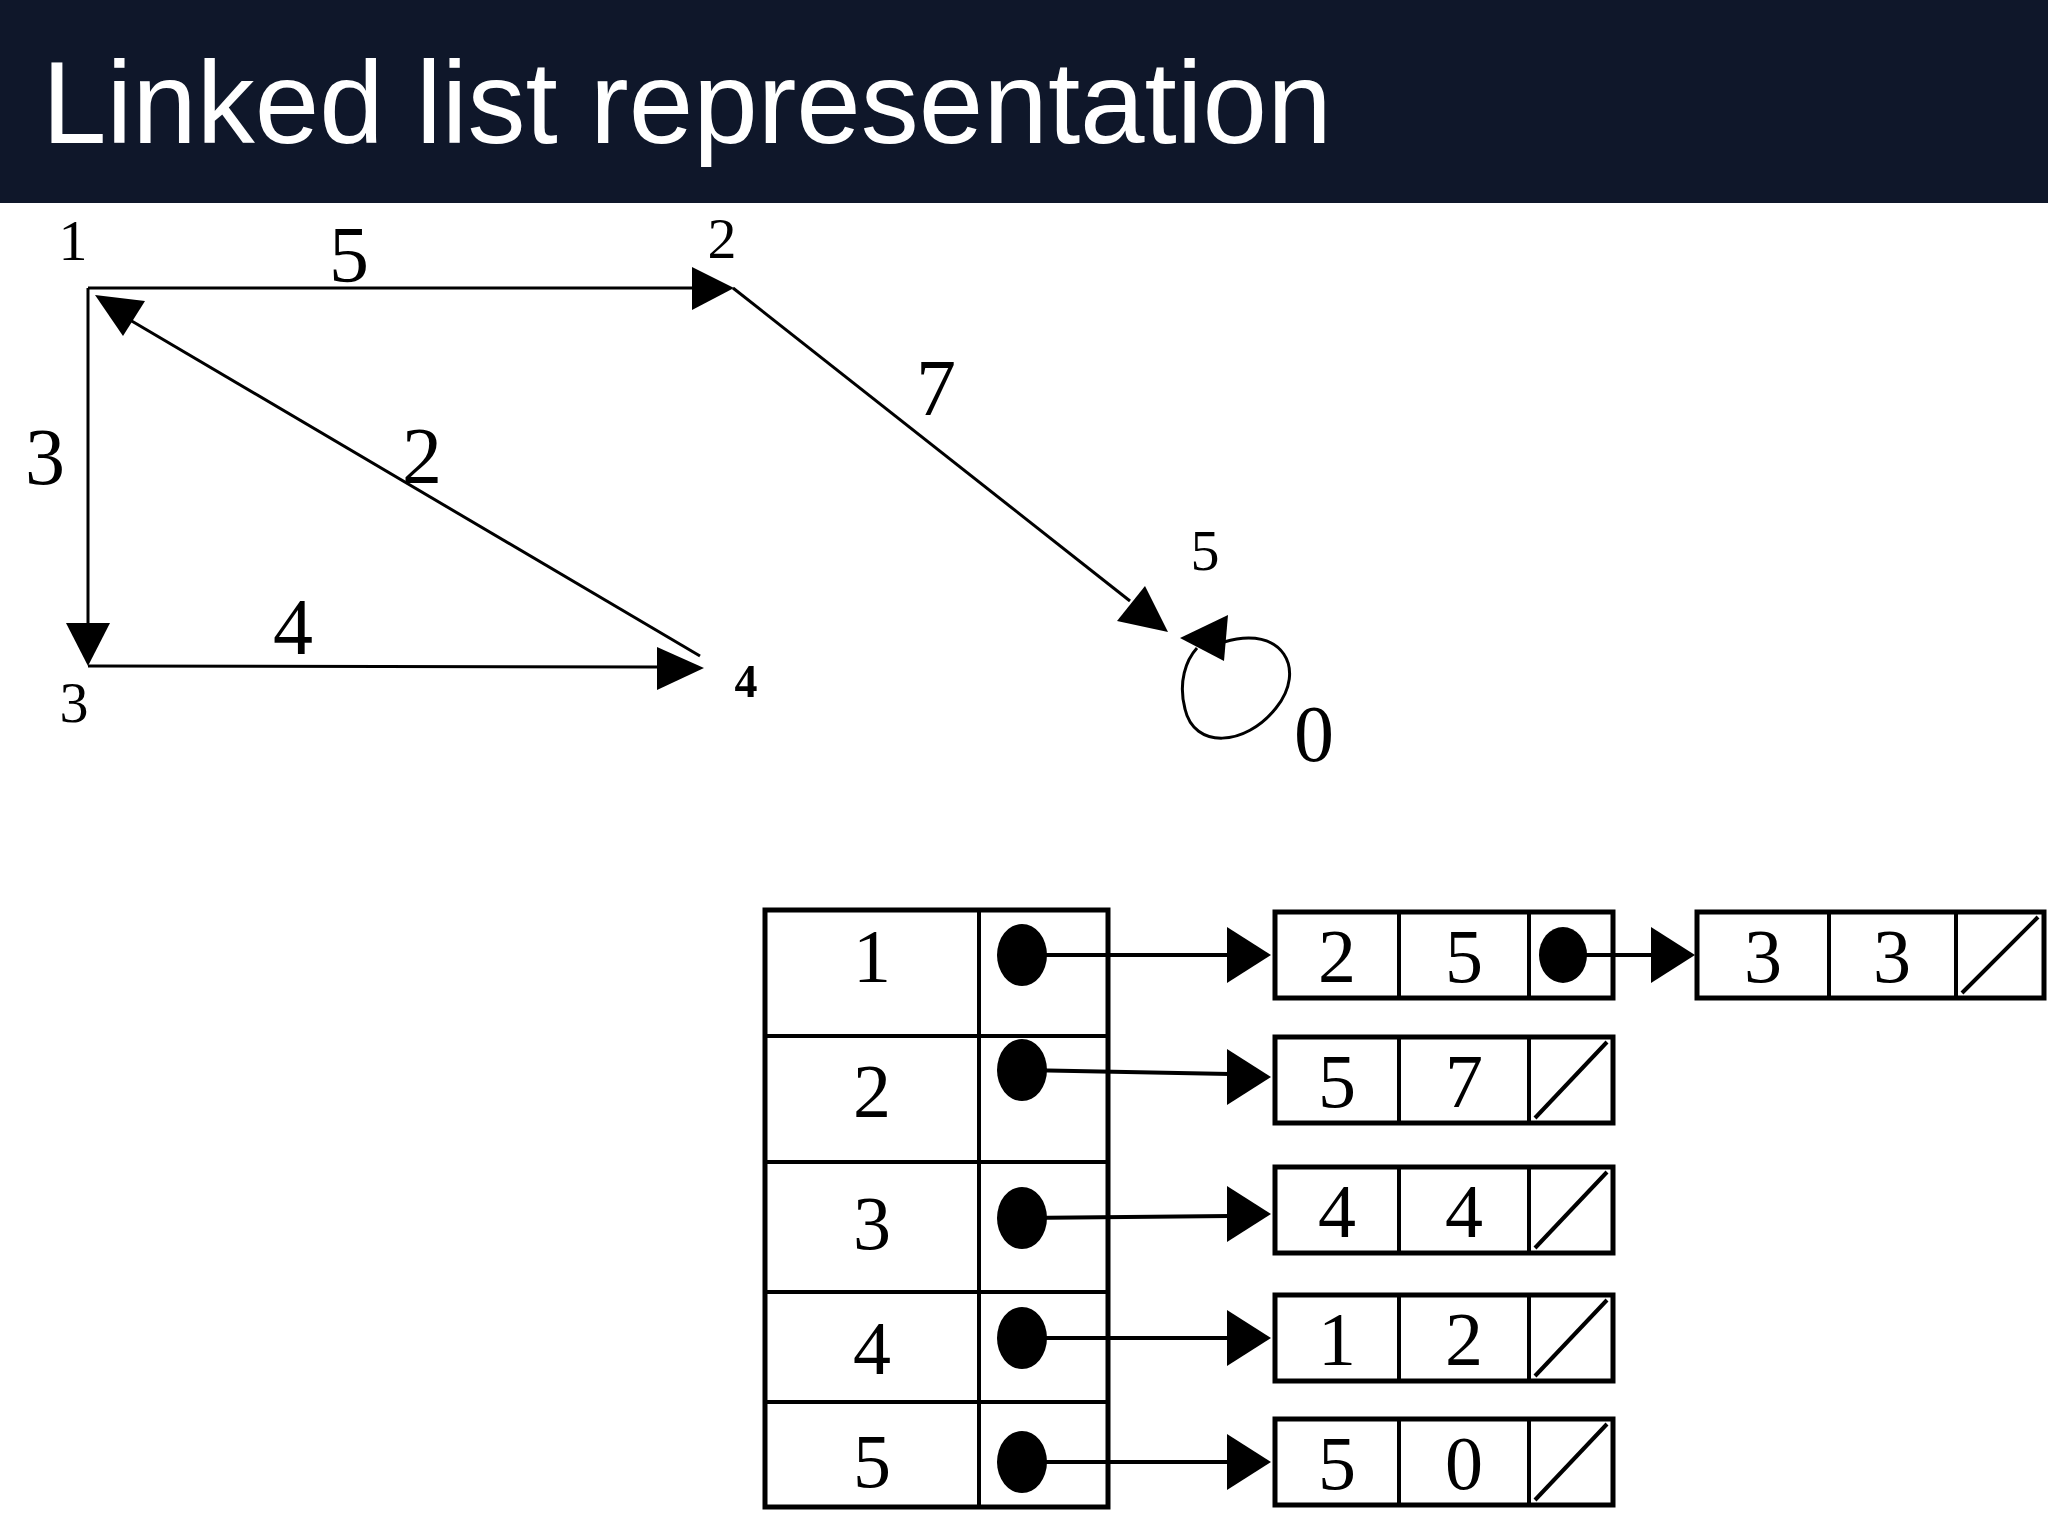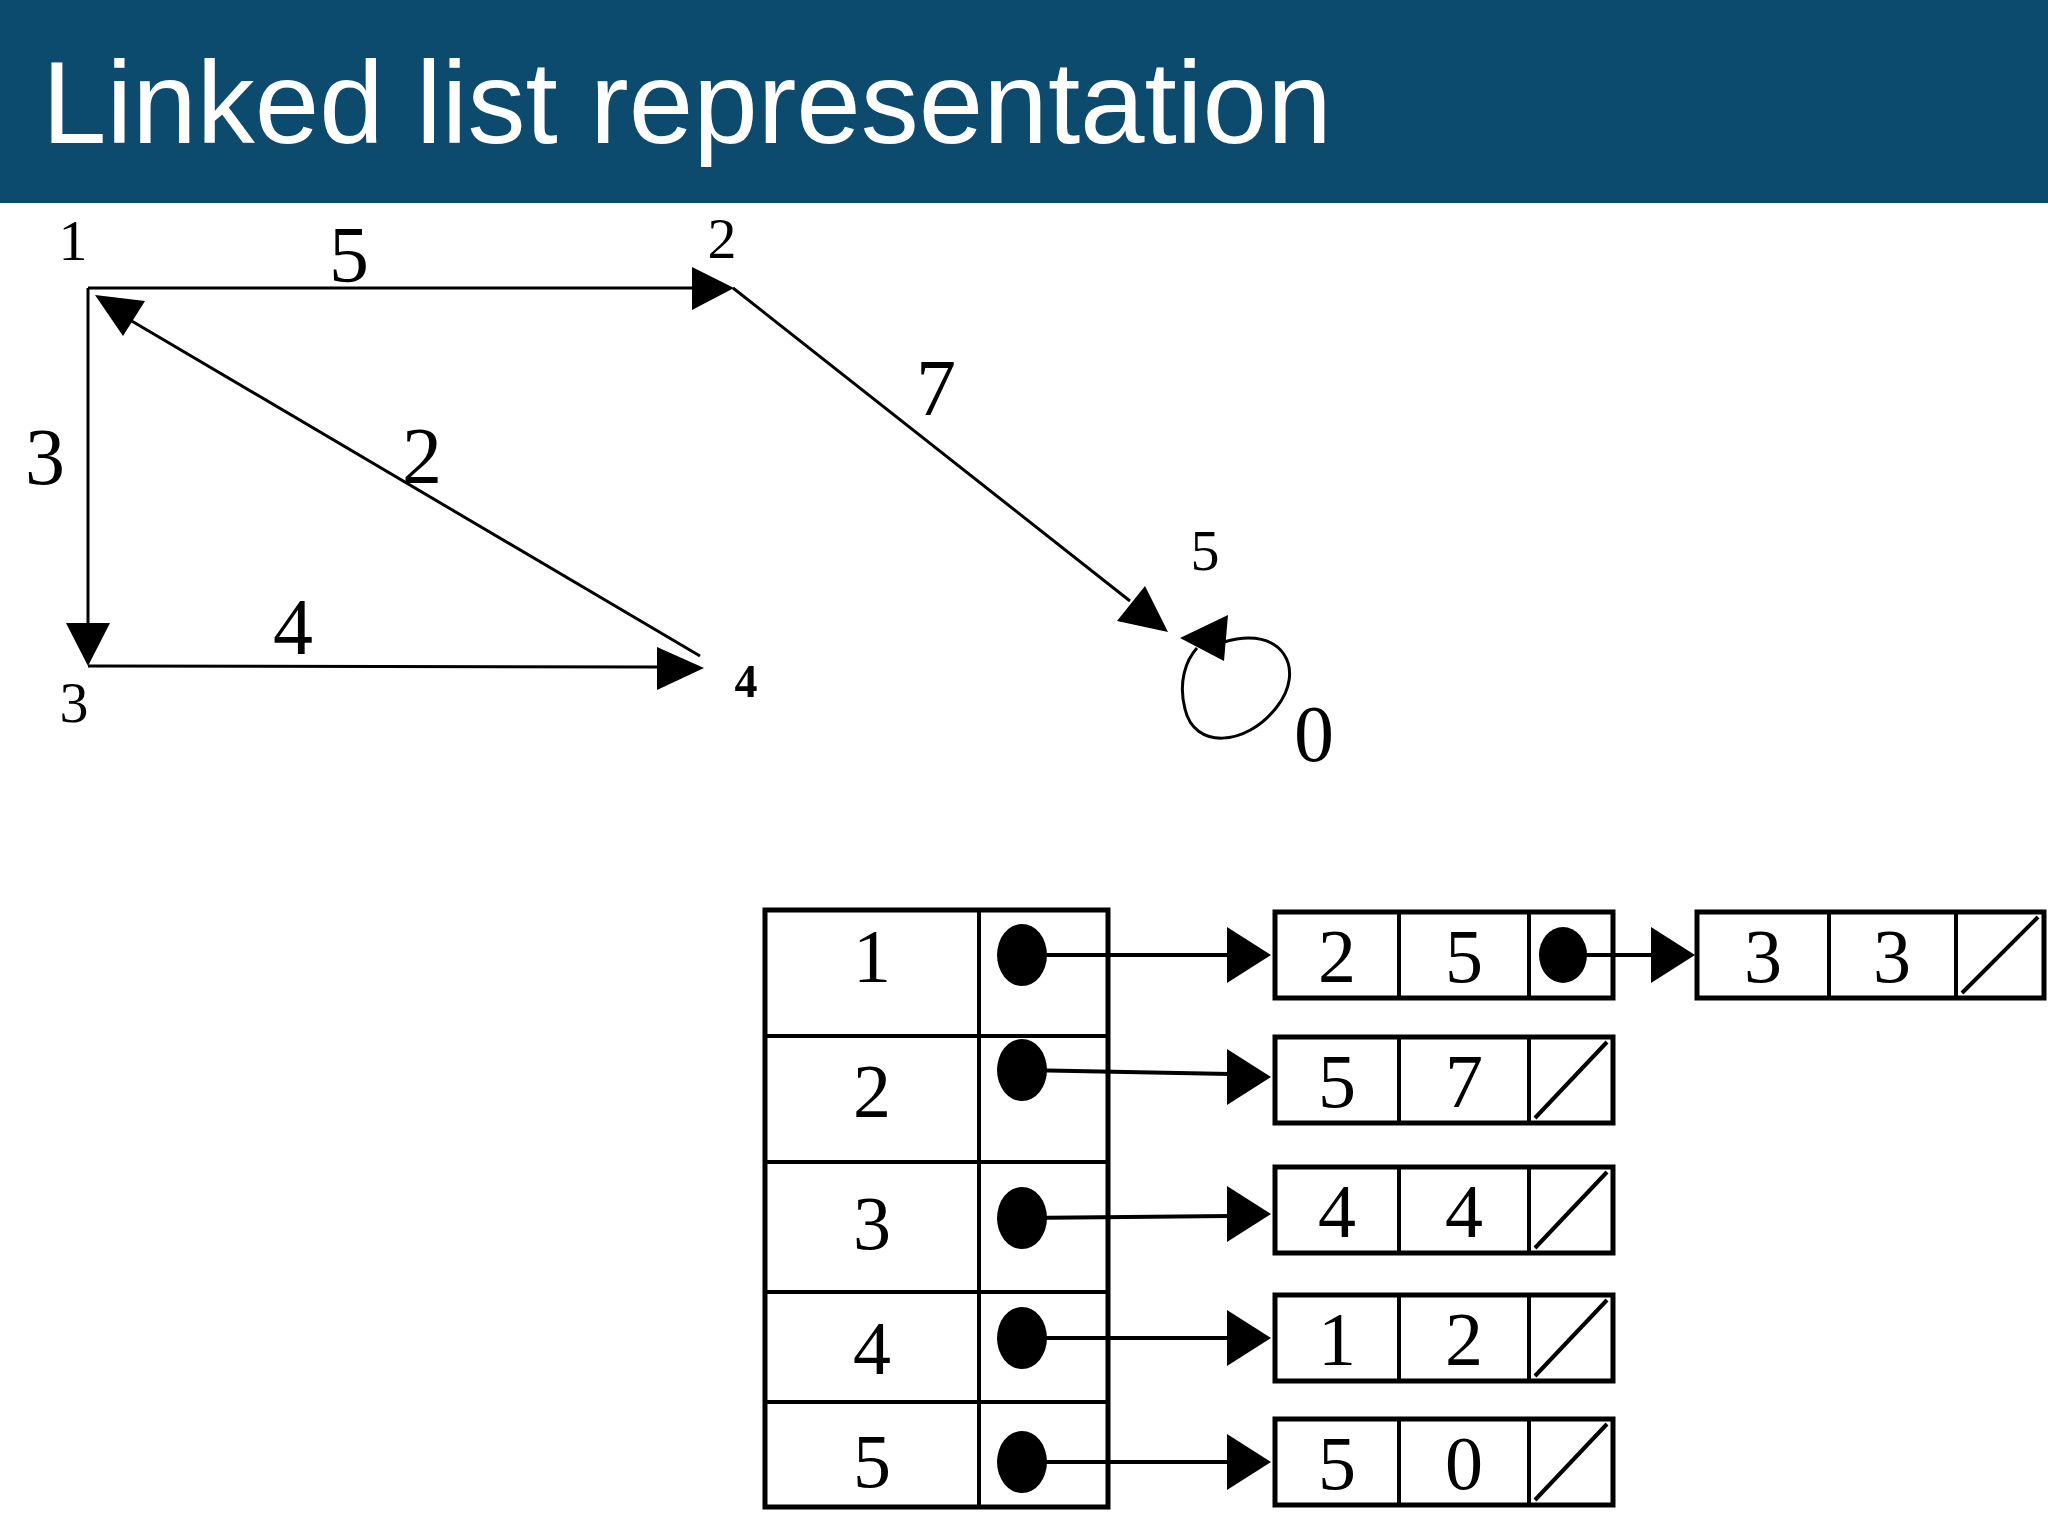--- a/index.html
+++ b/index.html
@@ -1,18 +1,18 @@
 <!DOCTYPE html>
 <html><head>
 <meta charset="utf-8">
 <style>
   html,body{margin:0;padding:0;background:#ffffff;}
   body{width:2048px;height:1536px;position:relative;overflow:hidden;
        font-family:"Liberation Serif", serif;}
-  .header{position:absolute;left:0;top:0;width:2048px;height:203px;background:#0c4a6e;}
+  .header{position:absolute;left:0;top:0;width:2048px;height:203px;background:#0f172a;}
   .title{position:absolute;left:42px;top:34px;color:#ffffff;
          font-family:"Liberation Sans", sans-serif;font-size:116px;font-weight:400;
          line-height:1.2;white-space:nowrap;}
   .figure{position:absolute;left:0;top:0;width:2048px;height:1536px;}
   svg text{font-family:"Liberation Serif", serif;fill:#000000;}
   .vlabel{font-size:58px;}
   .vlabel-bold{font-size:46px;font-weight:bold;}
   .elabel{font-size:80px;}
   .tnum{font-size:76px;}
   .edge{stroke:#000000;stroke-width:3;fill:none;}

